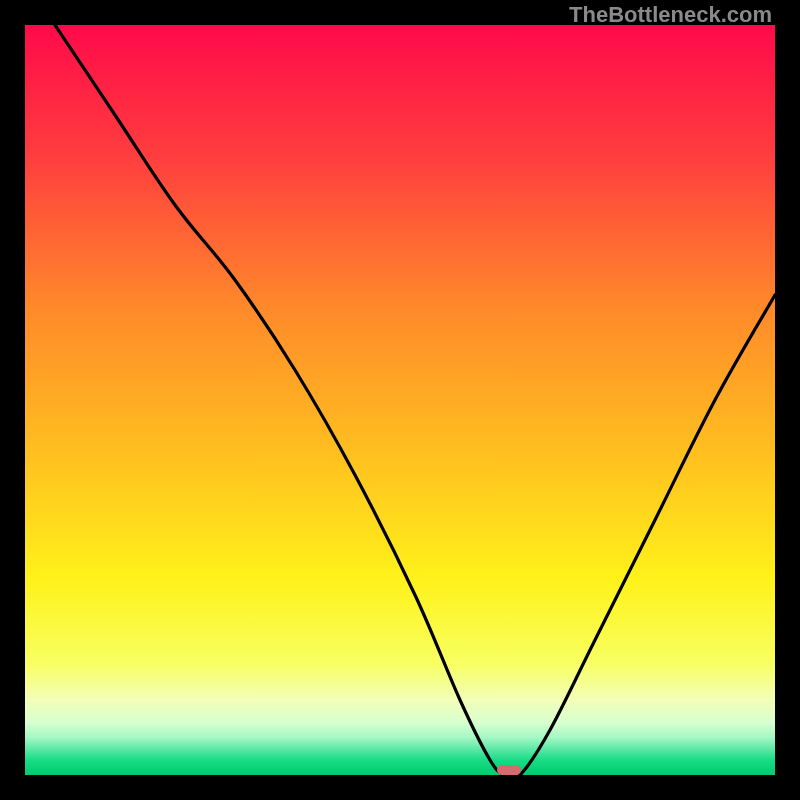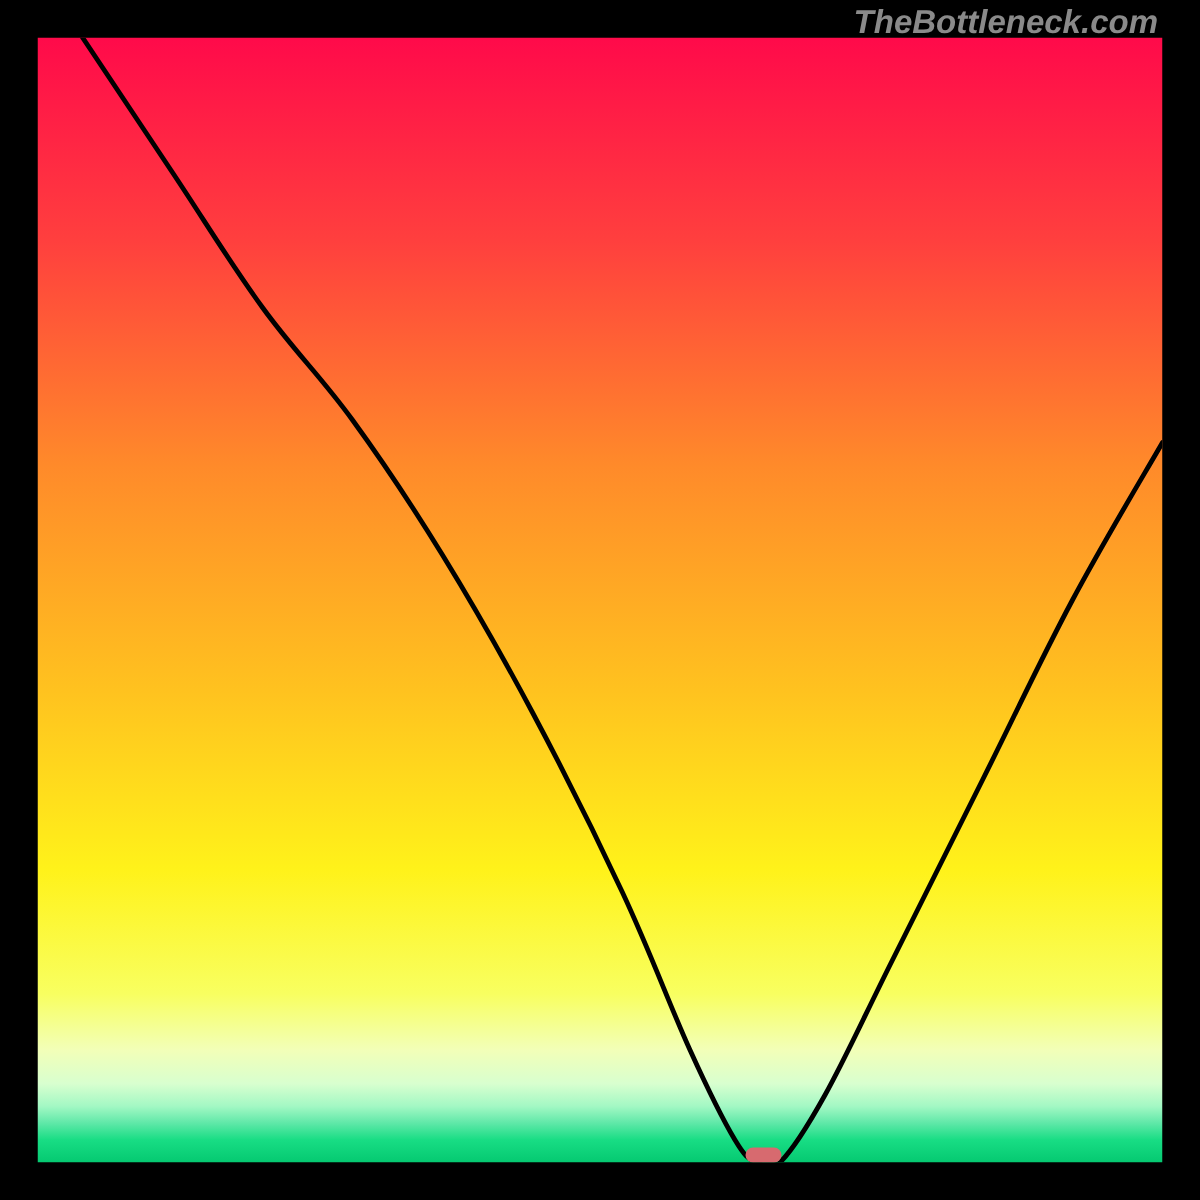--- a/index.html
+++ b/index.html
@@ -10,21 +10,20 @@
     background: #000;
     overflow: hidden;
   }
   .frame {
     position: absolute;
     left: 0;
     top: 0;
     width: 800px;
     height: 800px;
     background: #000;
-    font-style: italic;
   }
   .plot {
     position: absolute;
     left: 25px;
     top: 25px;
     width: 750px;
     height: 750px;
     overflow: hidden;
   }
   .gradient {

